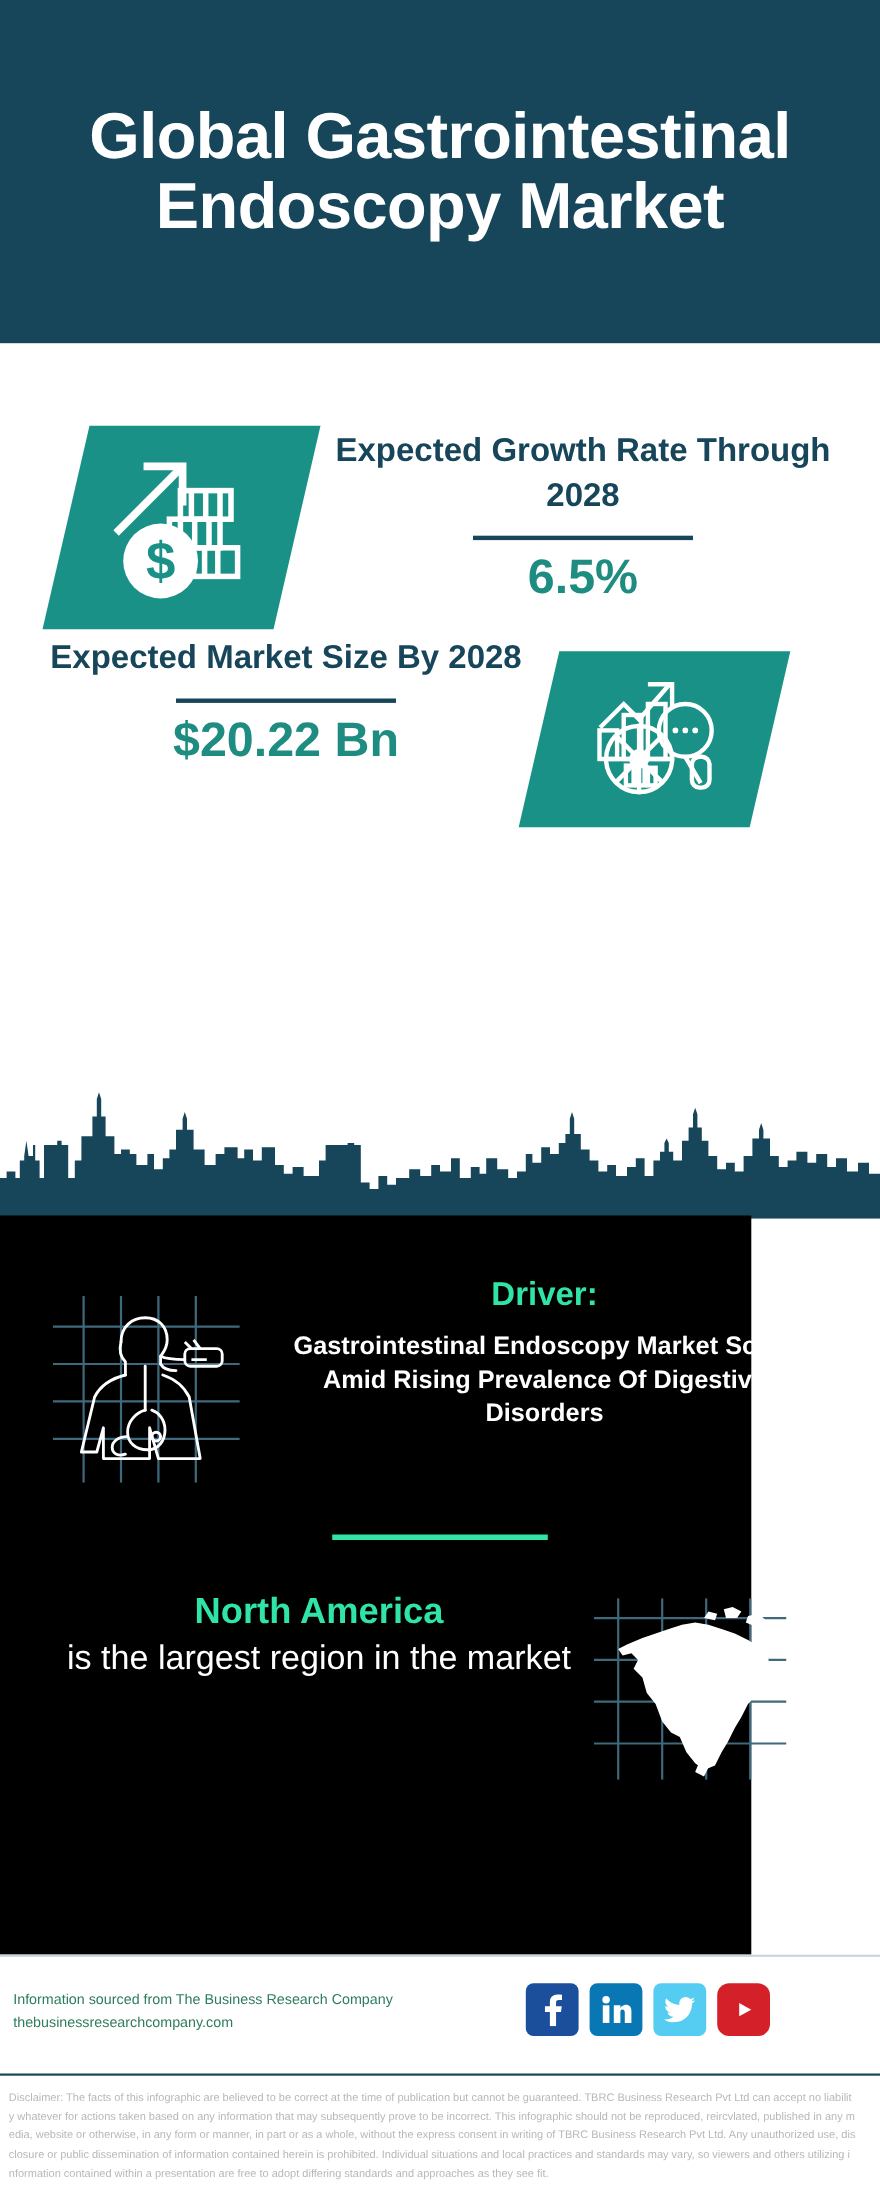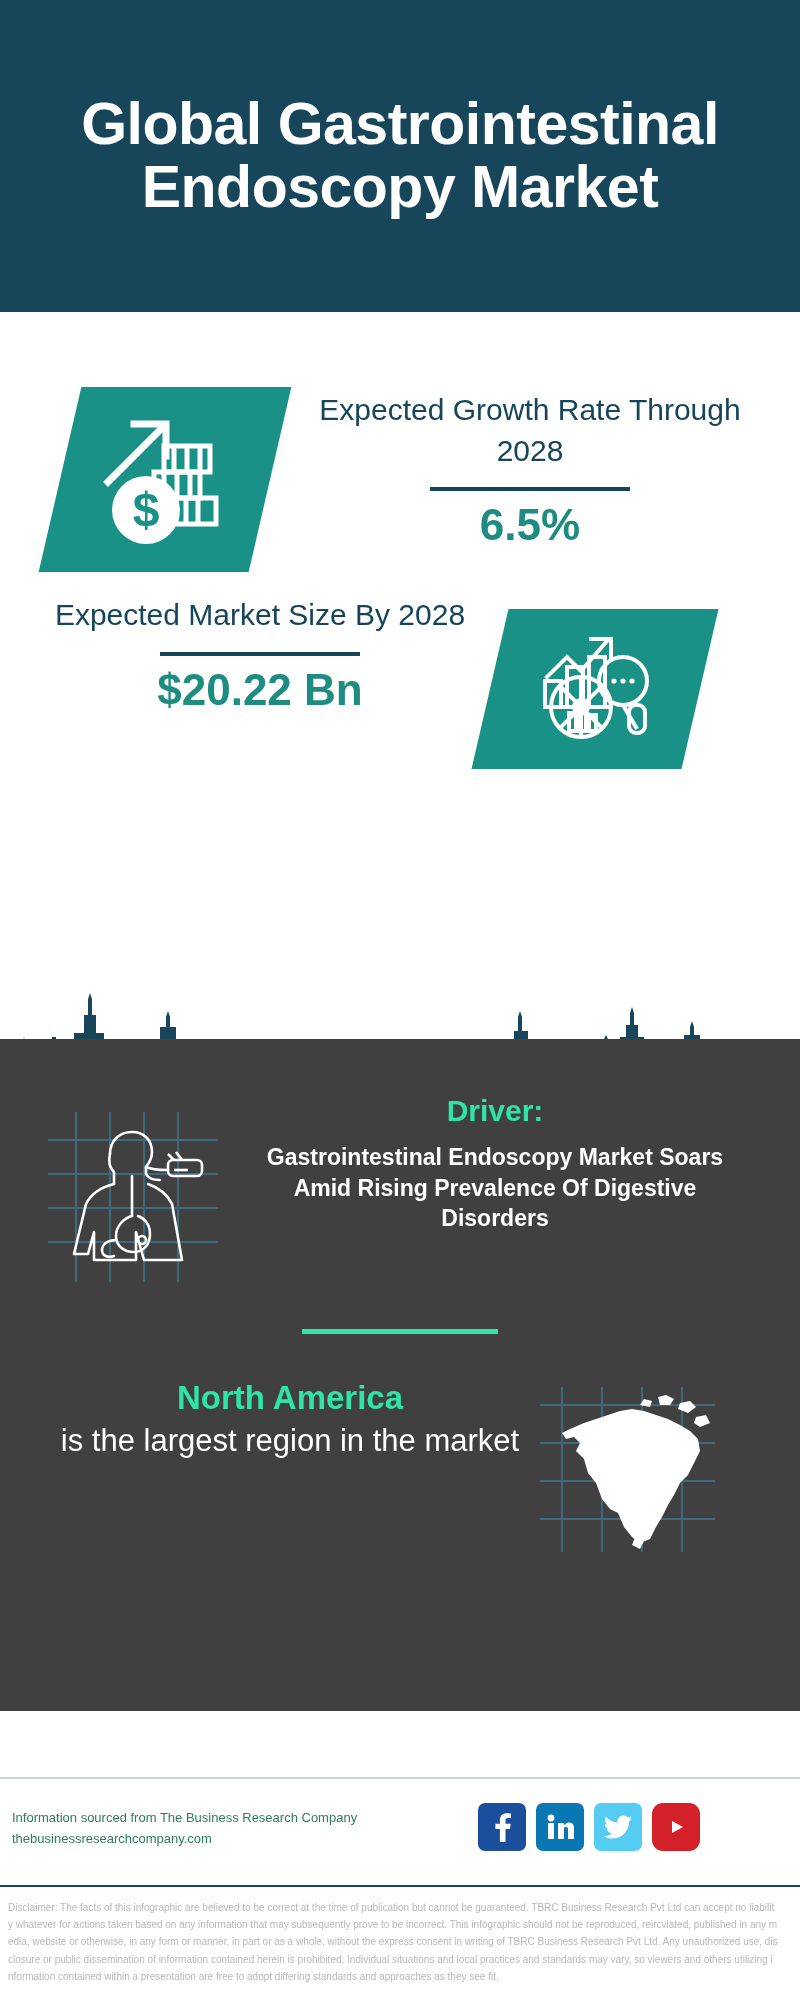--- a/index.html
+++ b/index.html
@@ -77,42 +77,42 @@
   .stat-text-right {
     position: absolute;
     left: 300px; top: 78px;
     width: 460px;
     text-align: center;
   }
   .stat-label {
     color: #17455a;
     font-size: 30px;
     line-height: 1.35;
-    font-weight: normal;
+    font-weight: bold;
     margin: 0;
   }
   .stat-rule {
     width: 200px;
     height: 4px;
     background: #17455a;
     margin: 16px auto 10px auto;
     border: 0;
   }
   .stat-value {
     color: #1e8c80;
     font-size: 44px;
     font-weight: bold;
     line-height: 1.1;
     margin: 0;
   }
 
   
   .stat-row-2 {
     position: absolute;
-    left: 0; top: 577px;
+    left: 0; top: 560px;
     width: 788px;
     height: 260px;
   }
   .stat-text-left {
     position: absolute;
     left: 40px; top: 18px;
     width: 440px;
     text-align: center;
   }
   .para-right {
@@ -121,24 +121,24 @@
     width: 210px;
     height: 160px;
     background: #1a9186;
     transform: skewX(-13deg);
     overflow: hidden;
   }
 
   
   .dark-section {
     position: absolute;
-    left: 0; top: 1039px;
-    width: 800px;
+    left: 0; top: 1105px;
+    width: 683px;
     height: 672px;
-    background: #404040;
+    background: #000000;
   }
   .skyline {
     position: absolute;
     left: 0; top: 993px;
     width: 800px;
     height: 115px;
     display: block;
   }
 
   .driver-block {

